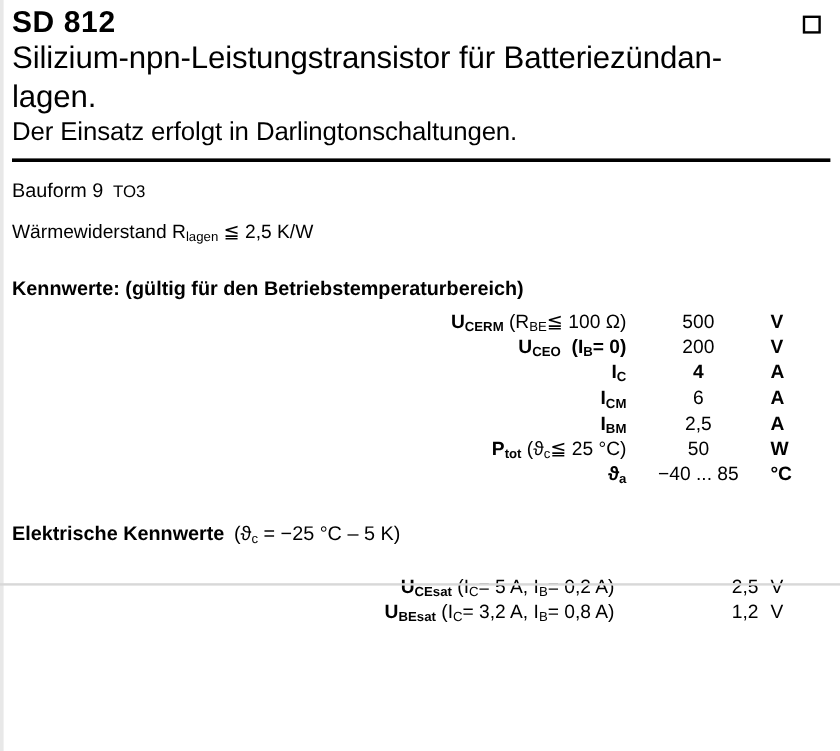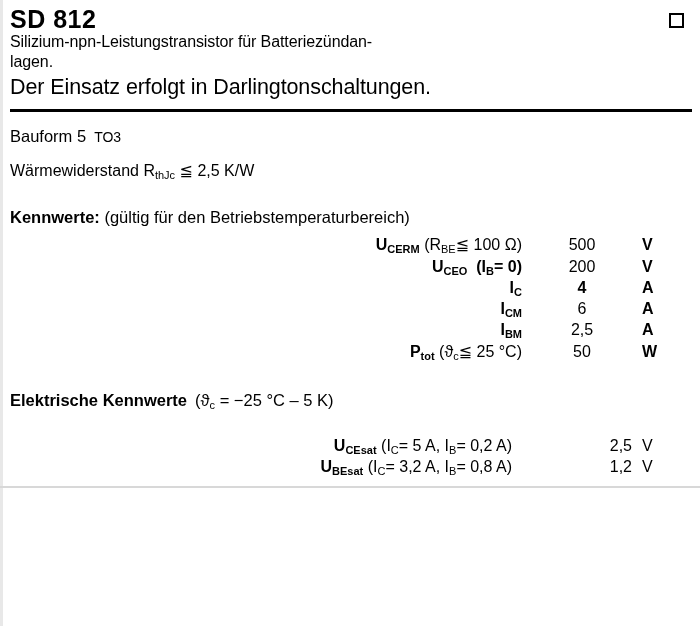--- a/index.html
+++ b/index.html
@@ -41,21 +41,21 @@
   }
   .corner-square {
     width: 15px;
     height: 15px;
     border: 2px solid #000;
     margin-top: 7px;
     margin-right: 2px;
     box-sizing: border-box;
   }
   .subtitle {
-    font-size: 16px;
+    font-size: 26px;
     line-height: 1.17;
     margin-top: 1px;
     letter-spacing: -0.1px;
   }
   .subtitle2 {
     font-size: 21.5px;
     line-height: 1.17;
     margin-top: 3px;
     font-weight: normal;
     letter-spacing: -0.1px;
@@ -88,21 +88,21 @@
     letter-spacing: 0;
   }
   .bold {
     font-weight: bold;
   }
   .section-head {
     margin-top: 26px;
     font-size: 16.5px;
   }
   .section-head .note {
-    font-weight: normal;
+    font-weight: bold;
   }
 
   
   table.specs {
     width: 100%;
     border-collapse: collapse;
     margin-top: 8px;
     font-size: 16px;
   }
   table.specs td {
@@ -187,25 +187,25 @@
     <div class="subtitle">Silizium-npn-Leistungstransistor für Batteriezündan-</div>
     <div class="subtitle">lagen.</div>
     <div class="subtitle2">Der Einsatz erfolgt in Darlingtonschaltungen.</div>
   </div>
 
   <hr class="rule">
 
   <div class="body">
 
     <div class="line bauform">
-      <span class="label">Bauform 5</span><span class="case">TO3</span>
+      <span class="label">Bauform 9</span><span class="case">TO3</span>
     </div>
 
     <div class="line">
-      <span>Wärmewiderstand R</span><span class="sub">thJc</span>
+      <span>Wärmewiderstand R</span><span class="sub">lagen</span>
       <span>≦ 2,5 K/W</span>
     </div>
 
     <div class="section-head">
       <span class="bold">Kennwerte:</span>
       <span class="note">(gültig für den Betriebstemperaturbereich)</span>
     </div>
 
     <table class="specs">
       <tbody>
@@ -232,20 +232,25 @@
         <tr>
           <td class="sym"><span class="bold">I</span><span class="sub bold">BM</span></td>
           <td class="val">2,5</td>
           <td class="unit">A</td>
         </tr>
         <tr>
           <td class="sym"><span class="bold">P</span><span class="sub bold">tot</span>&nbsp;<span>(ϑ</span><span class="sub">c</span><span>≦ 25 °C)</span></td>
           <td class="val">50</td>
           <td class="unit">W</td>
         </tr>
+        <tr>
+          <td class="sym">&nbsp;&nbsp;<span class="bold">ϑ</span><span class="sub bold">a</span></td>
+          <td class="val">−40 ... 85</td>
+          <td class="unit">°C</td>
+        </tr>
       </tbody>
     </table>
 
     <div class="section-head2">
       <span>Elektrische Kennwerte</span><span class="note"><span>(ϑ</span><span class="sub">c</span> <span>= −25 °C – 5 K)</span></span>
     </div>
 
     <table class="specs2">
       <tbody>
         <tr>

